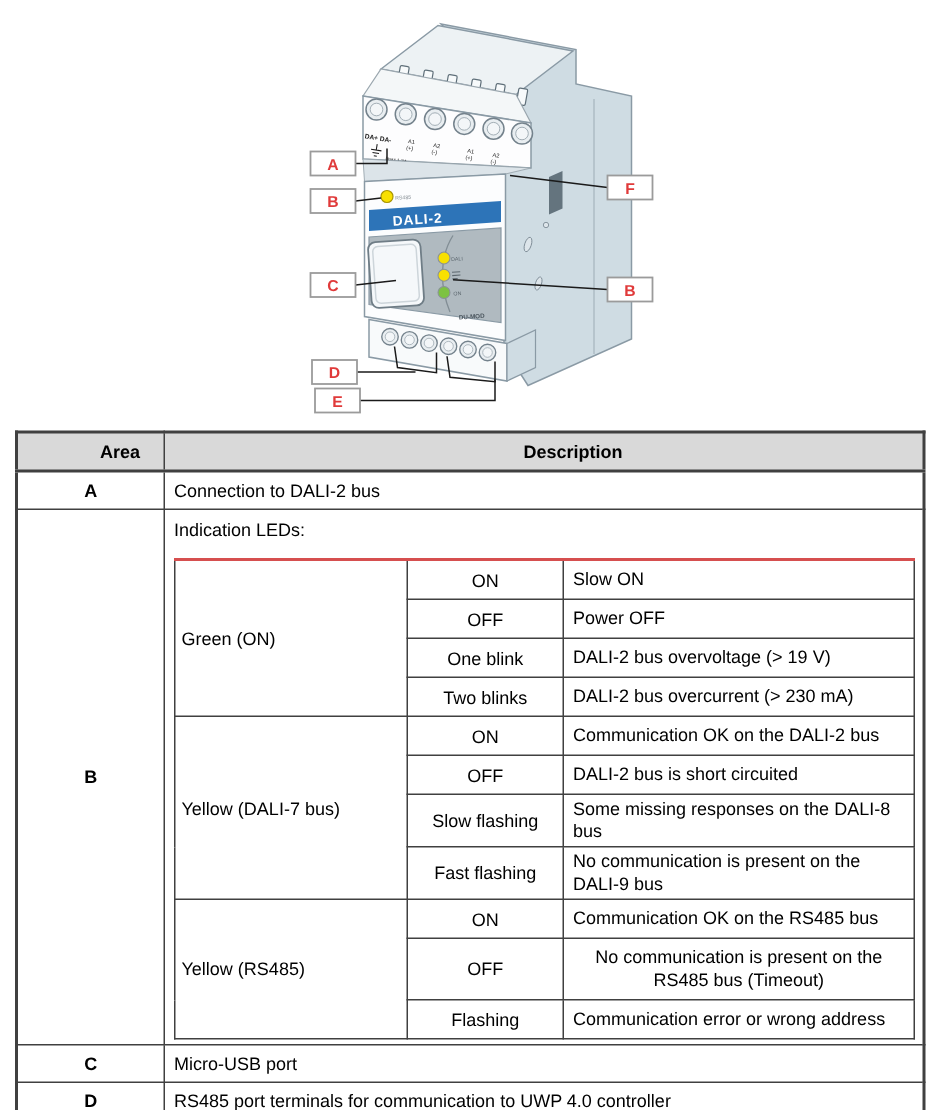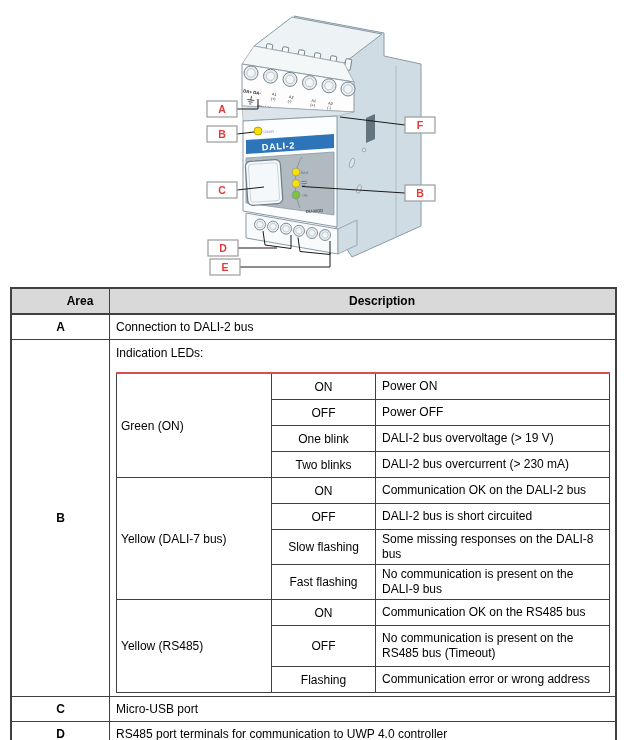--- a/index.html
+++ b/index.html
@@ -206,21 +206,21 @@
   <tr>
     <td class="area">B</td>
     <td class="bcell">
       <div class="led-intro">Indication LEDs:</div>
 
       <table class="led">
         <tbody>
               <tr>
           <td class="lname" rowspan="4">Green (ON)</td>
           <td class="lstate">ON</td>
-          <td class="lmean">Power ON</td>
+          <td class="lmean">Slow ON</td>
         </tr>
         <tr>
           <td class="lstate">OFF</td>
           <td class="lmean">Power OFF</td>
         </tr>
         <tr>
           <td class="lstate">One blink</td>
           <td class="lmean">DALI-2 bus overvoltage (&gt; 19 V)</td>
         </tr>
         <tr>
@@ -246,21 +246,21 @@
           <td class="lmean">No communication is present on the DALI-9 bus</td>
         </tr>
 
         <tr>
           <td class="lname" rowspan="3">Yellow (RS485)</td>
           <td class="lstate">ON</td>
           <td class="lmean">Communication OK on the RS485 bus</td>
         </tr>
         <tr>
           <td class="lstate">OFF</td>
-          <td class="lmean" style="height:36px;">No communication is present on the RS485 bus (Timeout)</td>
+          <td class="lmean" style="height:36px;text-align:center;">No communication is present on the RS485 bus (Timeout)</td>
         </tr>
         <tr>
           <td class="lstate">Flashing</td>
           <td class="lmean">Communication error or wrong address</td>
         </tr>
       </tbody>
           </table>
     </td>
   </tr>
 

